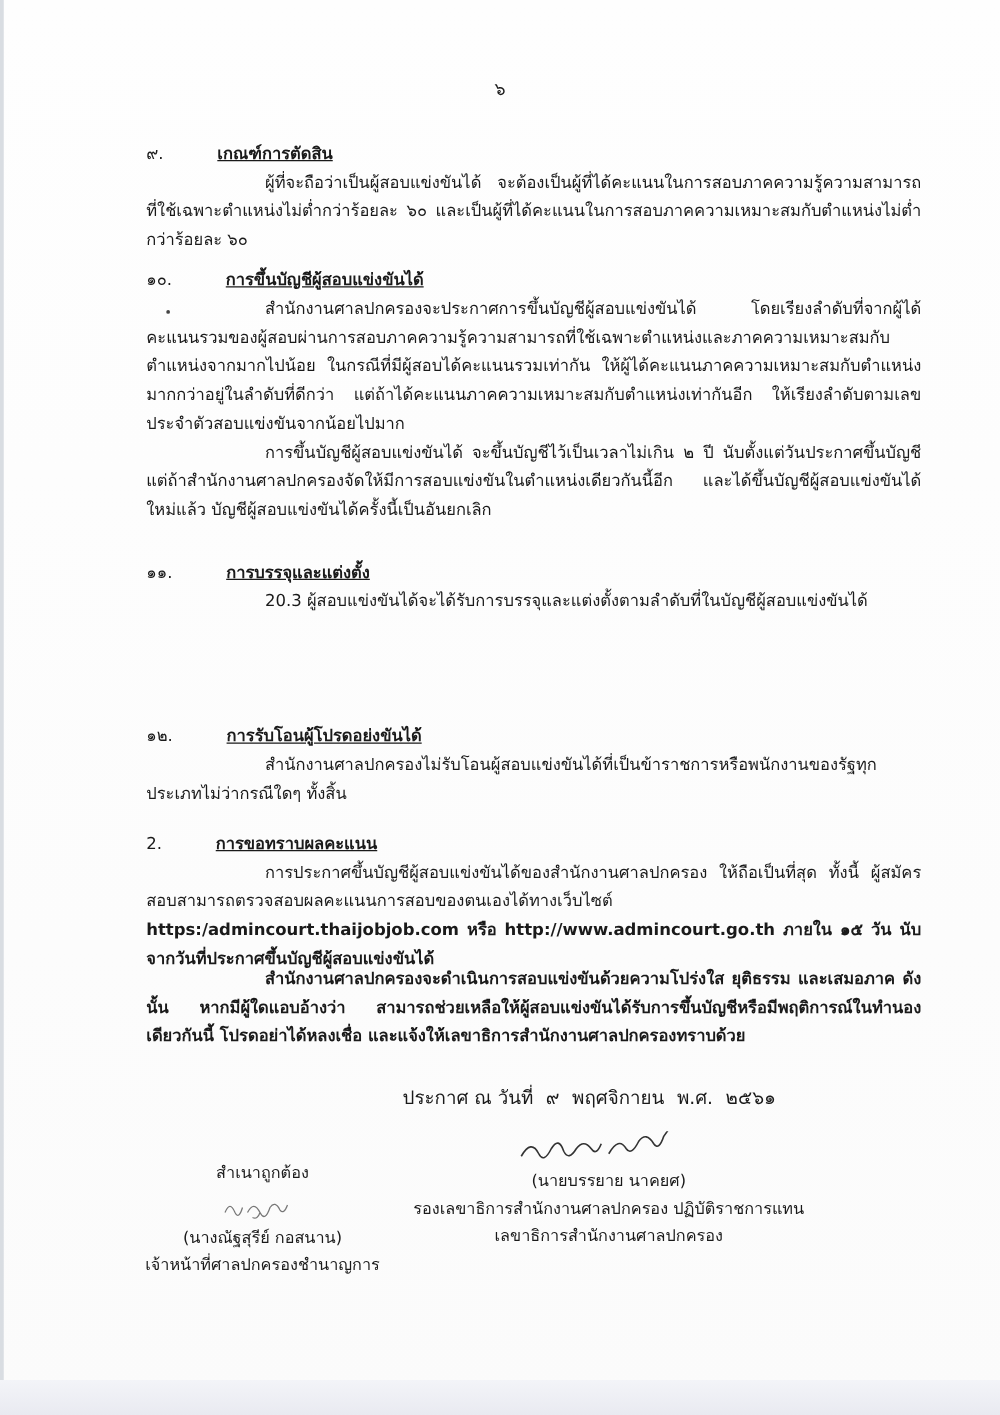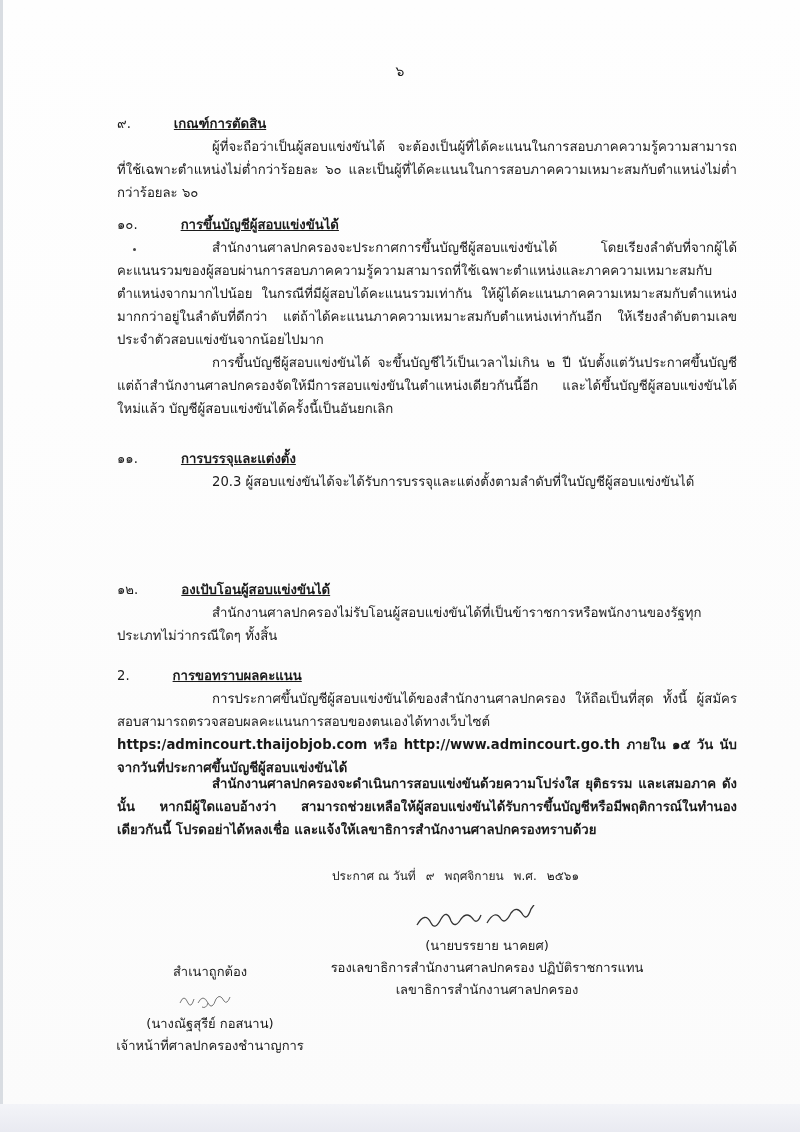--- a/index.html
+++ b/index.html
@@ -18,24 +18,24 @@
   .bottom-band { position: absolute; left: 0; top: 1104px; width: 800px; height: 28px; background: linear-gradient(#f3f4f8, #e9eaf1); }
   .page-number { position: absolute; left: 0; width: 800px; top: 60px; text-align: center; font-size: 14px; }
   .block { position: absolute; left: 117px; width: 620px; font-size: 13.2px; line-height: 23px; }
   .heading { font-size: 13.2px; line-height: 23px; }
   .heading .num { margin-right: 6px; }
   .heading .title { text-decoration: underline; font-weight: bold; padding-left: 37px; }
   .para { text-align: justify; }
   .indent { text-indent: 95px; }
   .bold { font-weight: bold; }
   .dot { position: absolute; left: 133px; top: 248px; width: 3px; height: 3px; background:#444; border-radius:50%; }
-  .date-line { position: absolute; left: 332px; top: 866px; font-size: 12px; text-align: right; }
+  .date-line { position: absolute; left: 322px; top: 866px; font-size: 15px; text-align: right; }
   .date-line span { margin-right: 10px; }
   .sig-right { position: absolute; left: 312px; width: 350px; top: 905px; text-align: center; font-size: 13px; line-height: 22px; }
-  .sig-left { position: absolute; left: 100px; width: 220px; top: 928px; text-align: center; font-size: 13px; line-height: 22px; margin-top: 33px; }
+  .sig-left { position: absolute; left: 100px; width: 220px; top: 928px; text-align: center; font-size: 13px; line-height: 22px; }
   .signature { height: 30px; display:block; margin: 0 auto; }
 </style>
 </head>
 <body>
 
 <div class="page">
   <div class="left-edge"></div>
 
   <div class="page-number">๖</div>
 
@@ -57,21 +57,21 @@
 
   <div class="block" style="top:447px">
     <div class="heading">
       <span class="num">๑๑.</span><span class="title">การบรรจุและแต่งตั้ง</span>
     </div>
     <div class="para indent">20.3 ผู้สอบแข่งขันได้จะได้รับการบรรจุและแต่งตั้งตามลำดับที่ในบัญชีผู้สอบแข่งขันได้</div>
   </div>
 
   <div class="block" style="top:578px">
     <div class="heading">
-      <span class="num">๑๒.</span><span class="title">องเปับโอนผู้สอบแข่งขันได้</span>
+      <span class="num">๑๒.</span><span class="title">การรับโอนผู้โปรดอย่งขันได้</span>
     </div>
     <div class="para indent">สำนักงานศาลปกครองไม่รับโอนผู้สอบแข่งขันได้ที่เป็นข้าราชการหรือพนักงานของรัฐทุกประเภทไม่ว่ากรณีใดๆ ทั้งสิ้น</div>
   </div>
 
   <div class="block" style="top:664px">
     <div class="heading">
       <span class="num">2.</span><span class="title">การขอทราบผลคะแนน</span>
     </div>
     <div class="para indent"><span>การประกาศขึ้นบัญชีผู้สอบแข่งขันได้ของสำนักงานศาลปกครอง ให้ถือเป็นที่สุด ทั้งนี้ ผู้สมัครสอบสามารถตรวจสอบผลคะแนนการสอบของตนเองได้ทางเว็บไซต์ </span><span class="bold">https:/admincourt.thaijobjob.com หรือ http://www.admincourt.go.th ภายใน ๑๕ วัน นับจากวันที่ประกาศขึ้นบัญชีผู้สอบแข่งขันได้</span></div>
   </div>

